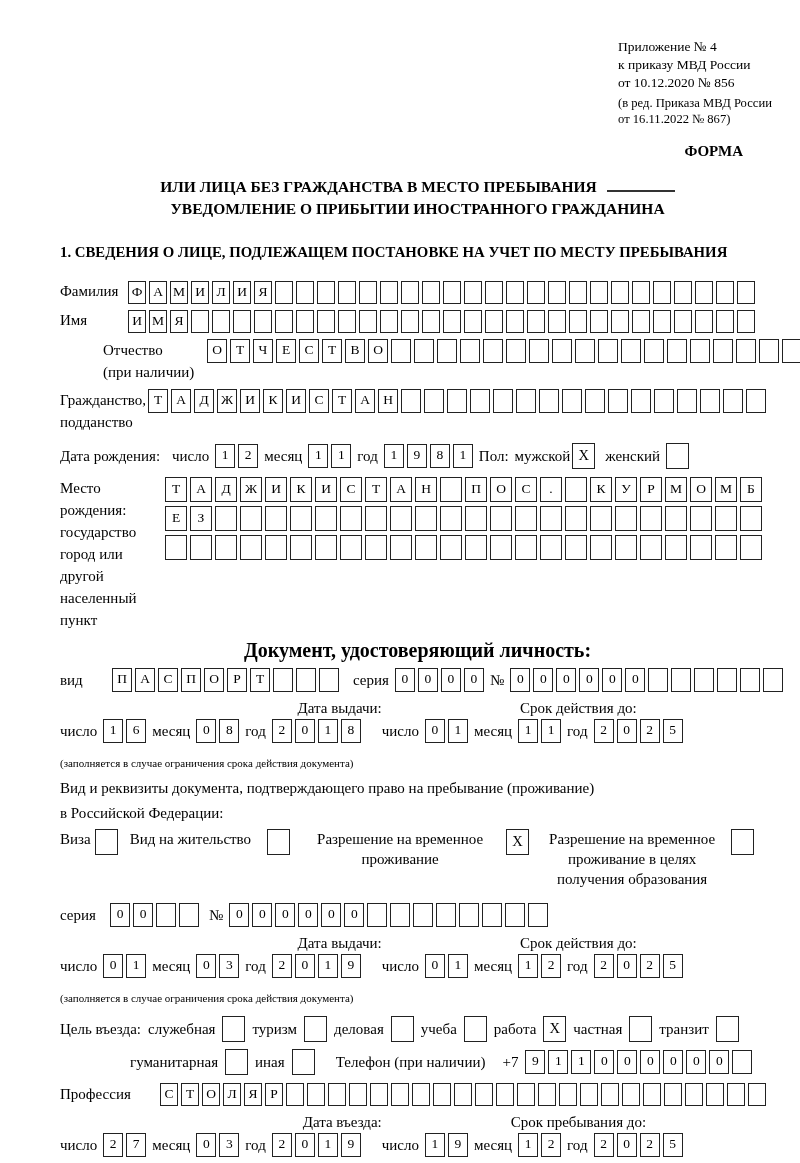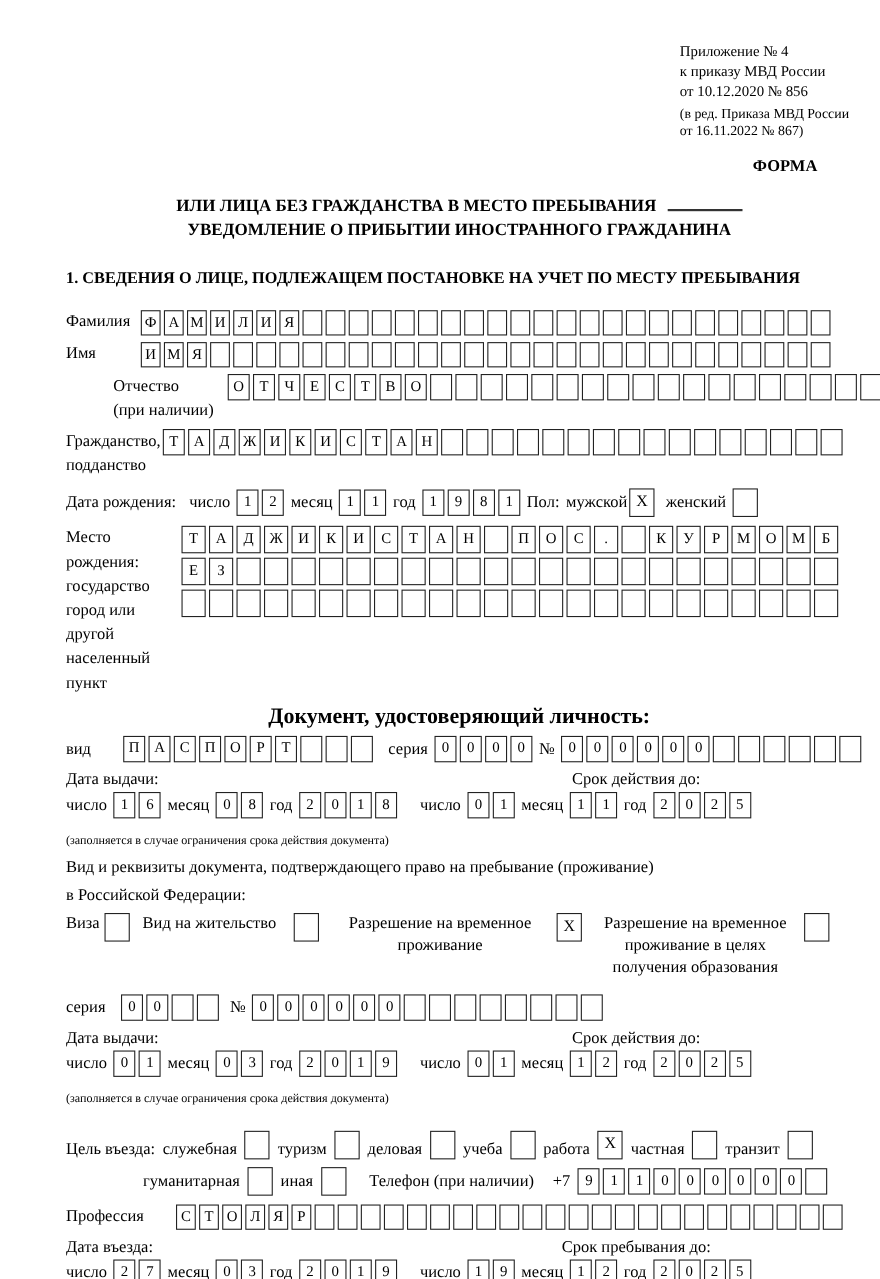--- a/index.html
+++ b/index.html
@@ -31,38 +31,38 @@
   .boxes.lg .cell{width:22px;height:25px;line-height:21px;}
   .boxes.cb .cell{width:23px;height:26px;line-height:22px;font-size:14.5px;}
   .stack .boxes{margin-bottom:4px;}
 
   .ml2{margin-left:2px;} .ml6{margin-left:6px;} .ml10{margin-left:10px;} .ml14{margin-left:14px;}
 
   .center-bold{margin-top:8px;text-align:center;font-weight:bold;font-size:20px;}
 
   
   .dates-head{display:flex;margin-top:8px;font-size:15px;}
-  .dh-left{width:45%;text-align:left;}
+  .dh-left{width:45%;text-align:right;}
   .dh-right{width:55%;text-align:center;}
   .dates-row{display:flex;margin-top:2px;font-size:15px;align-items:center;}
   .dr-left{width:45%;}
   .dg{display:inline-flex;align-items:center;gap:6px;}
   .caption{margin-top:14px;font-size:11px;text-align:left;padding-right:10px;}
 
   .plain{margin-top:8px;font-size:15px;line-height:23px;}
 
   
   .res-opts{display:flex;align-items:flex-start;margin-top:4px;font-size:15px;gap:12px;}
   .opt{display:inline-flex;align-items:flex-start;gap:8px;}
   .opt .txt{line-height:20px;}
   .opt .txt.c2{width:196px;text-align:center;}
   .opt .txt.c3{width:182px;text-align:center;}
 
   
-  .purpose{display:flex;align-items:flex-end;margin-top:23px;font-size:15px;gap:7px;flex-wrap:nowrap;}
+  .purpose{display:flex;align-items:center;margin-top:12px;font-size:15px;gap:7px;flex-wrap:nowrap;}
   .purpose2{display:flex;align-items:center;margin-top:7px;font-size:15px;gap:7px;margin-left:70px;}
 
   .multi-label{flex:0 0 auto;font-size:15px;line-height:22px;}
   .bp-label{width:105px;}
 </style>
 </head>
 <body>
 
 <div class="page">
 

